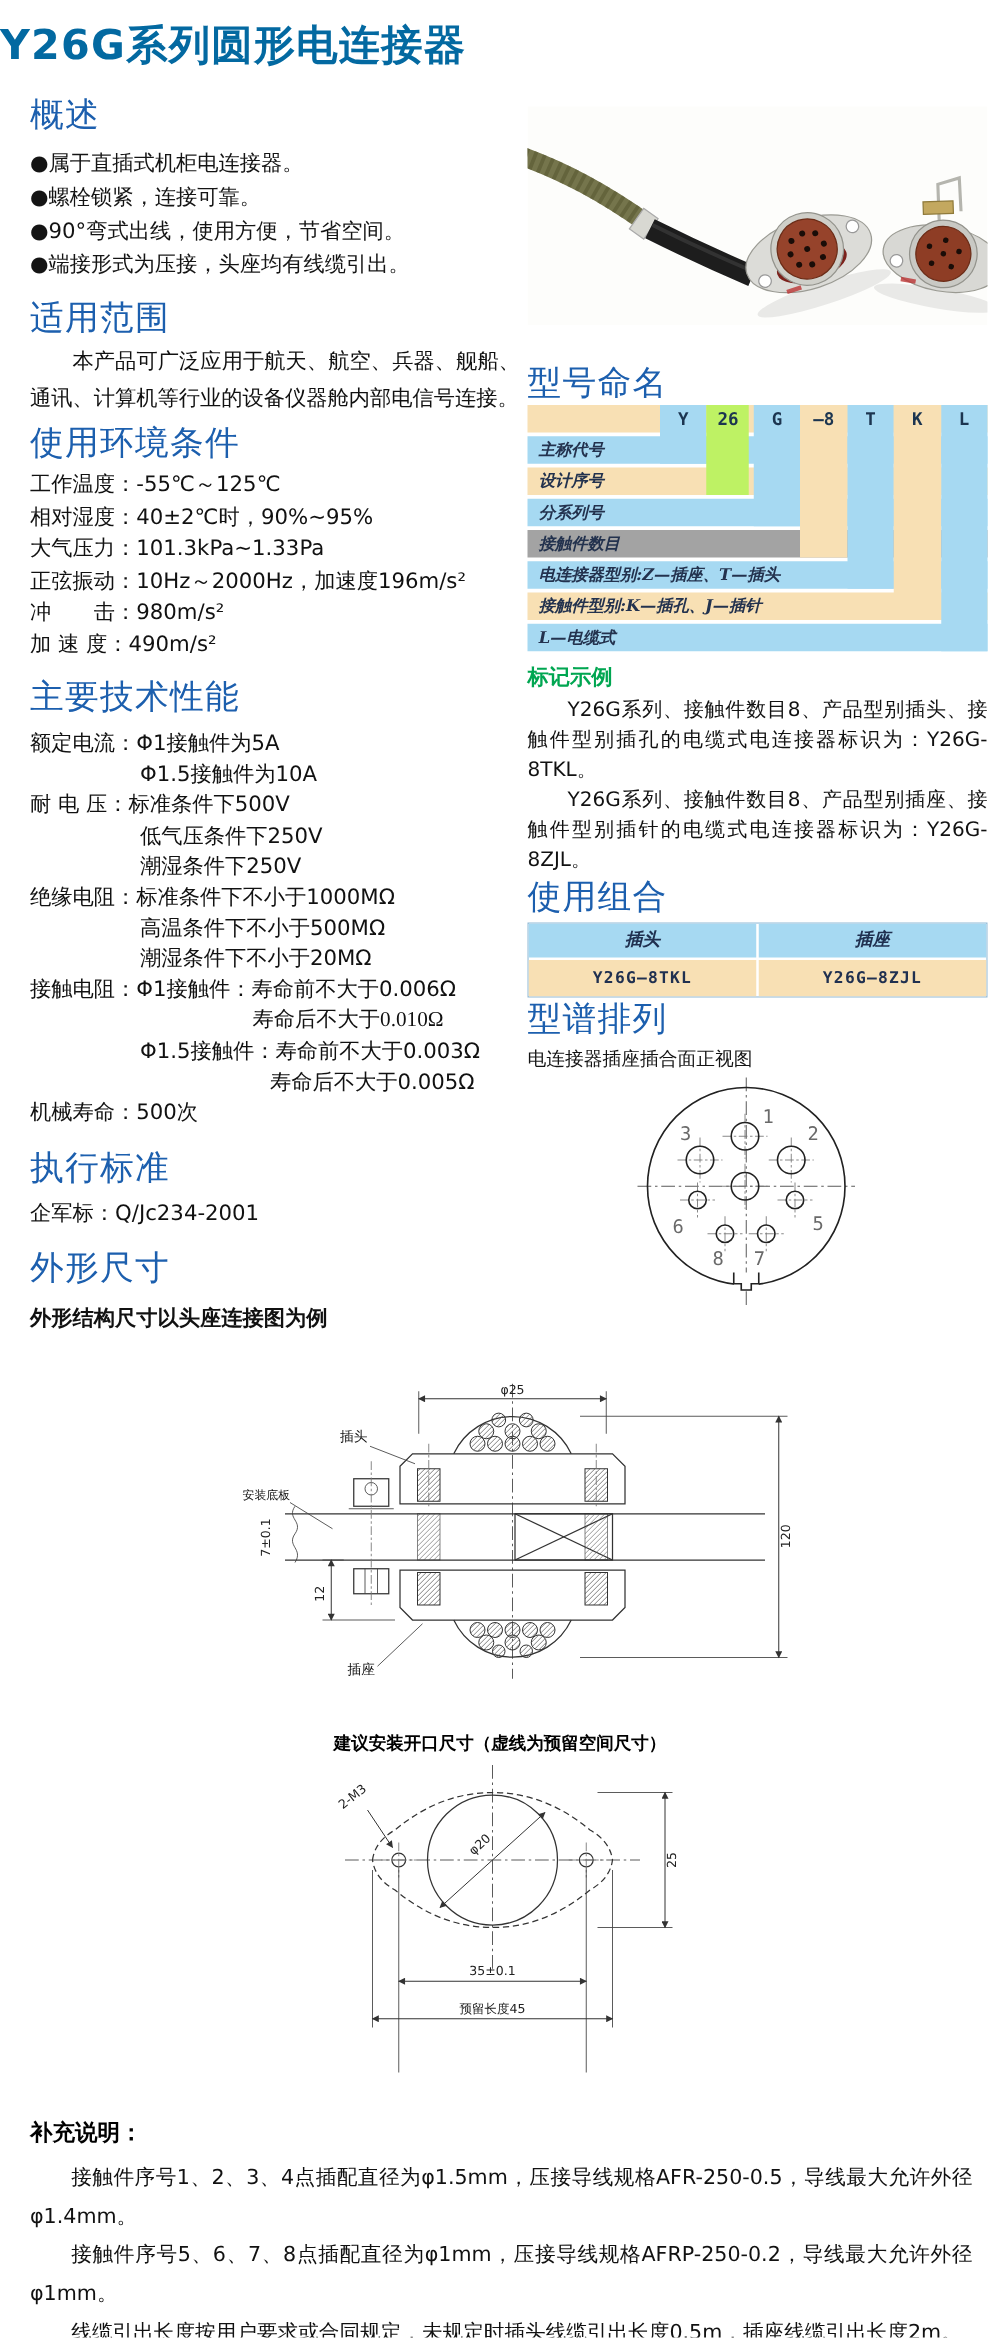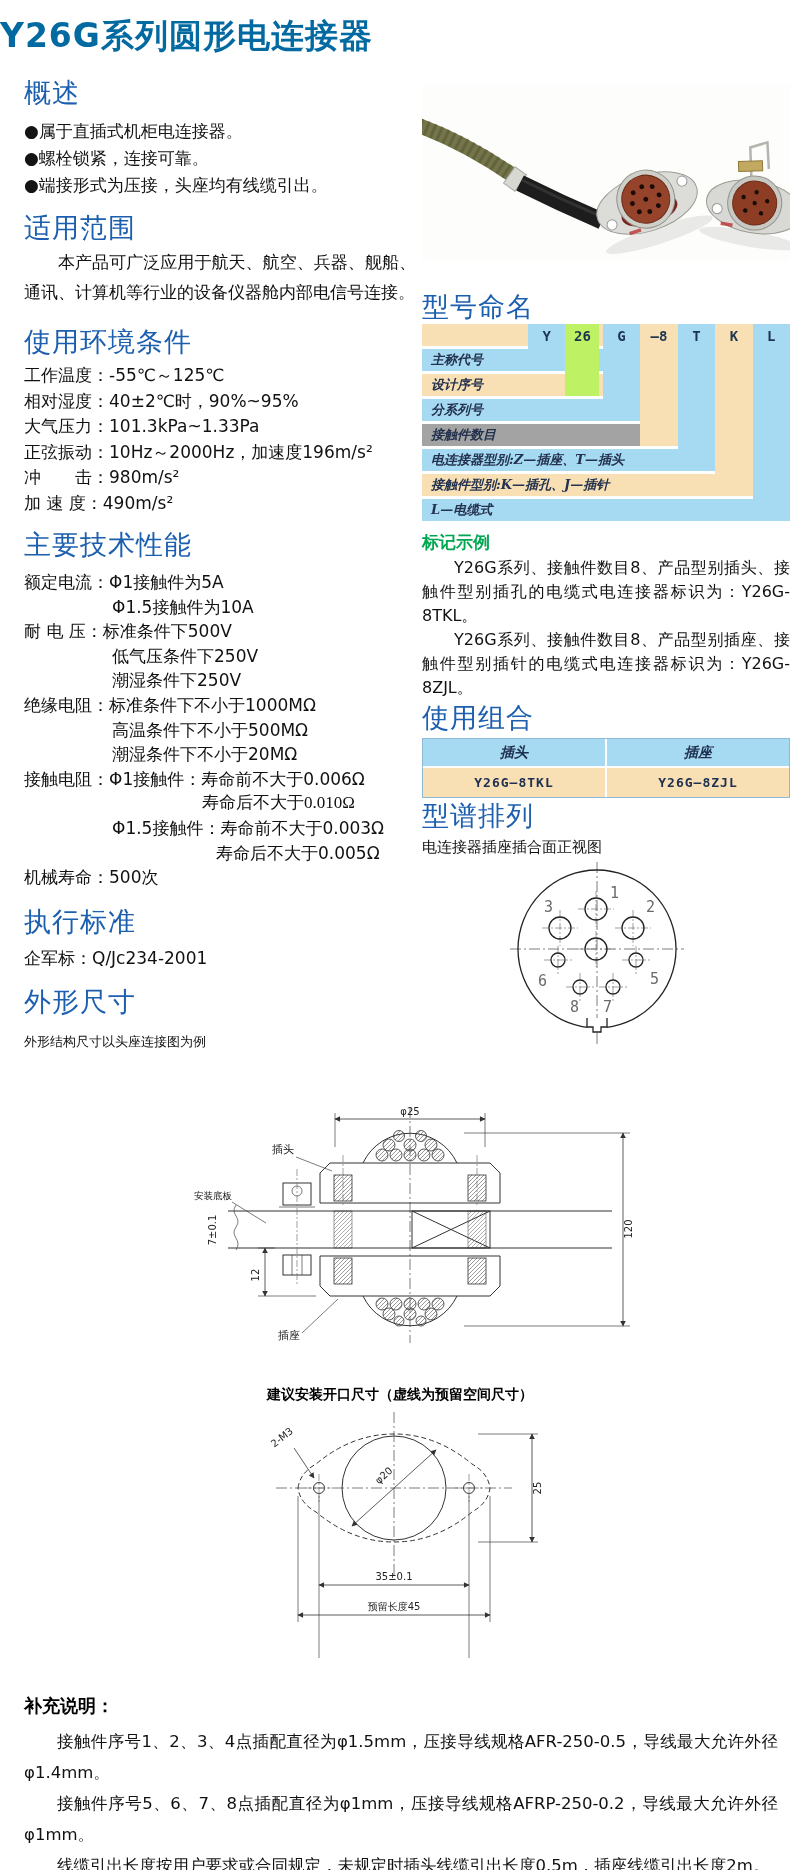--- a/index.html
+++ b/index.html
@@ -11,21 +11,21 @@
   #left{position:absolute;left:24px;top:78px;width:392px;}
   .bullet{font-size:17px;line-height:27px;color:#141414;}
   #bullets{margin-top:10px;}
   #scope-p{margin:4px 0 0;font-size:17px;line-height:30px;text-align:justify;text-indent:2em;}
   #env-list{margin-top:6px;}
   .envline{font-size:17px;line-height:25.5px;}
   #perf-list{margin-top:10px;}
   .pline{font-size:17px;line-height:24.6px;}
   .ind1{padding-left:88px;} .ind2{padding-left:178px;font-family:Liberation Serif, serif;} .ind3{padding-left:192px;}
   #std-p{margin:8px 0 0;font-size:17px;line-height:26px;}
-  #dims-cap{margin:12px 0 0;font-size:13px;line-height:26px;}
+  #dims-cap{margin:12px 0 0;font-size:17px;line-height:26px;font-weight:bold;}
   #right{position:absolute;left:422px;top:85px;width:368px;}
   .rh{margin:0;}
   #naming-table{position:relative;width:368px;height:200px;margin-top:3px;}
   .nrow{position:absolute;left:0;width:368px;height:22px;}
   .nlabel{display:inline-block;padding-left:9px;line-height:22px;color:#23324e;
           font-family:"DejaVu Serif","Liberation Serif",serif;font-style:italic;
           font-weight:600;font-size:13px;}
   .ncol{position:absolute;top:0;}
   .ncode{display:block;text-align:center;line-height:24px;color:#1c3550;
          font-family:"DejaVu Sans Mono","Liberation Mono",monospace;font-weight:700;font-size:14px;}
@@ -67,27 +67,28 @@
 
 <div id="page">
 
   <div id="title">Y26G系列圆形电连接器</div>
 
   <div id="left">
     <h2 class="sec">概述</h2>
     <div id="bullets">
         <div class="bullet">●属于直插式机柜电连接器。</div>
         <div class="bullet">●螺栓锁紧，连接可靠。</div>
+        <div class="bullet">●90°弯式出线，使用方便，节省空间。</div>
         <div class="bullet">●端接形式为压接，头座均有线缆引出。</div>
       </div>
 
     <h2 class="sec" style="margin-top:14px;">适用范围</h2>
     <p id="scope-p">本产品可广泛应用于航天、航空、兵器、舰船、通讯、计算机等行业的设备仪器舱内部电信号连接。</p>
 
-    <h2 class="sec" style="margin-top:20px;">使用环境条件</h2>
+    <h2 class="sec" style="margin-top:6px;">使用环境条件</h2>
     <div id="env-list">
         <div class="envline">工作温度：-55℃～125℃</div>
         <div class="envline">相对湿度：40±2℃时，90%~95%</div>
         <div class="envline">大气压力：101.3kPa~1.33Pa</div>
         <div class="envline">正弦振动：10Hz～2000Hz，加速度196m/s²</div>
         <div class="envline">冲　　击：980m/s²</div>
         <div class="envline">加 速 度：490m/s²</div>
       </div>
 
     <h2 class="sec" style="margin-top:14px;">主要技术性能</h2>

